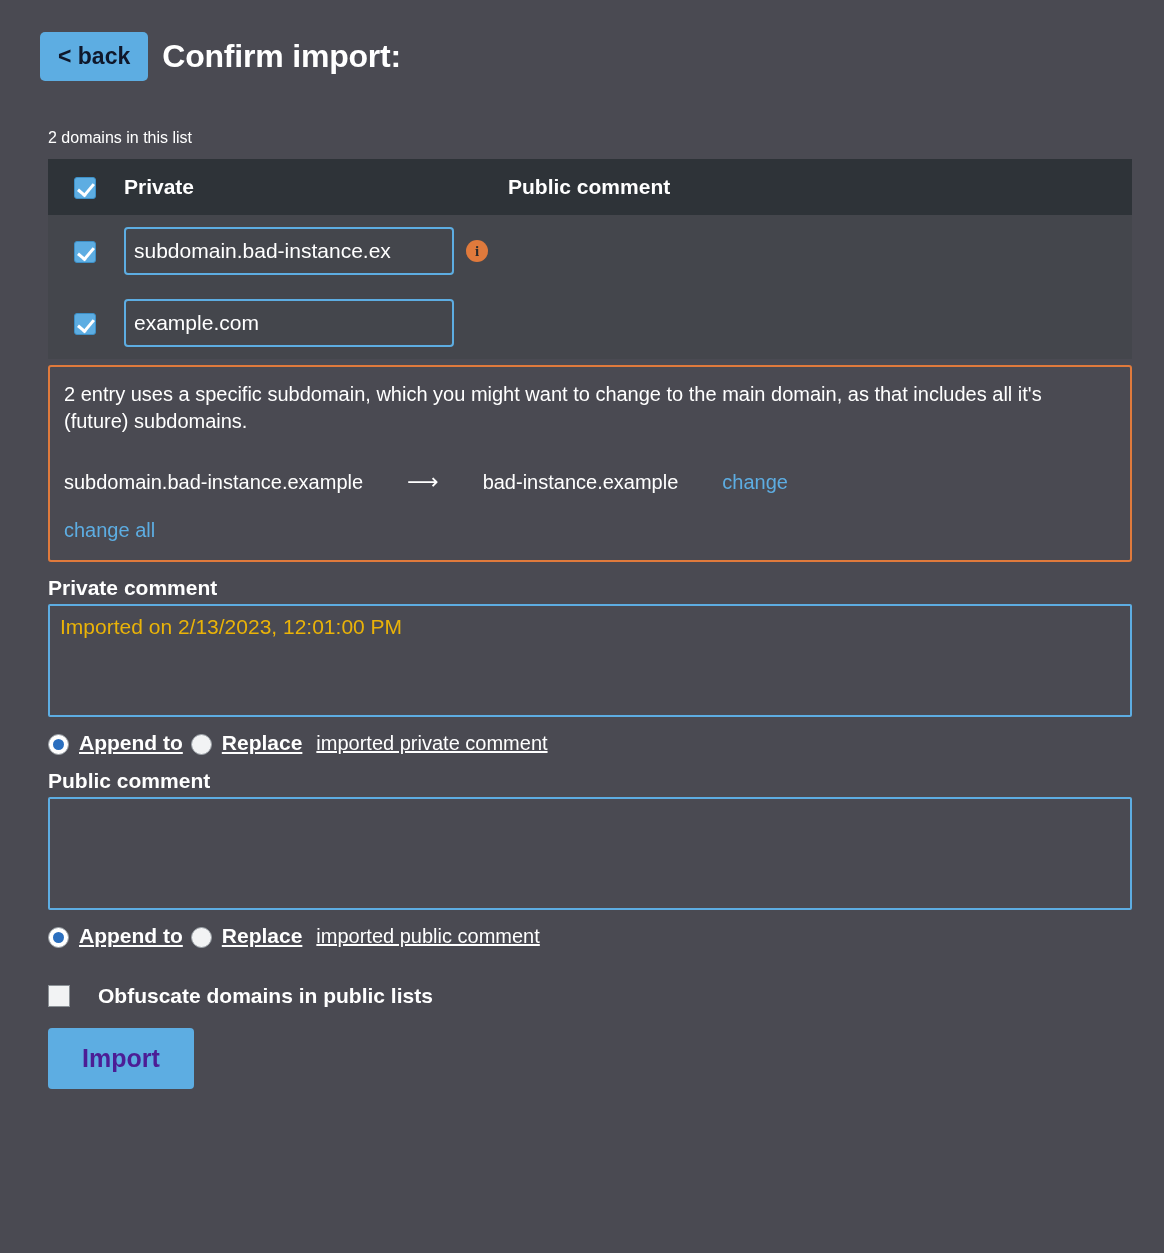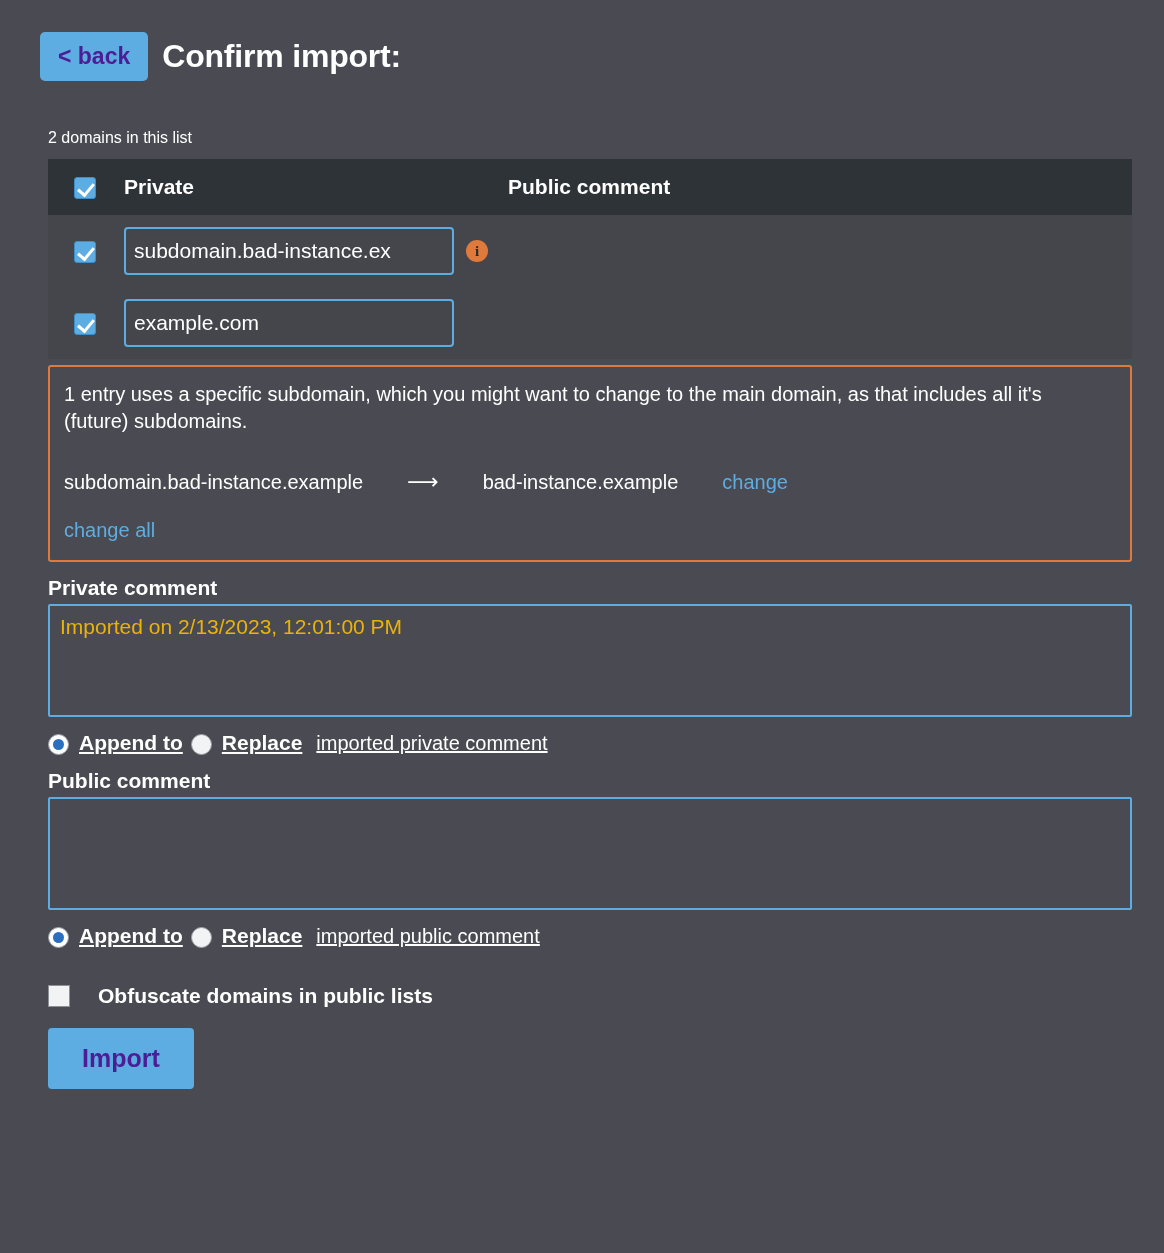--- a/index.html
+++ b/index.html
@@ -21,21 +21,21 @@
     font-family:"Liberation Sans", sans-serif;
     font-size:19px;
     -webkit-font-smoothing:antialiased;
   }
   .page{padding:24px 32px 0 32px;}
 
   
   .header-row{display:flex;align-items:center;gap:14px;margin:8px 0 0 8px;}
   .back-btn{
     background:var(--accent);
-    color:#4c1d95;
+    color:#0f172a;
     border:none;
     border-radius:5px;
     font-weight:bold;
     font-size:23px;
     padding:13px 18px;
     cursor:pointer;
     font-family:"Liberation Sans", sans-serif;
     line-height:1;
   }
   .page-title{
@@ -260,21 +260,21 @@
           <div class="row-flex">
             <input class="domain-input" type="text" value="example.com" style="">
           </div>
         </td>
         <td></td>
       </tr>
     </tbody>
   </table>
 
   <div class="warn-panel">
-    <p class="warn-text">1 entry uses a specific subdomain, which you might want to change to the main domain, as that includes all it's (future) subdomains.</p>
+    <p class="warn-text">2 entry uses a specific subdomain, which you might want to change to the main domain, as that includes all it's (future) subdomains.</p>
     <div class="mapping-row">
       <span>subdomain.bad-instance.example</span>
       <span class="arrow">⟶</span>
       <span>bad-instance.example</span>
       <a class="link">change</a>
     </div>
     <a class="link">change all</a>
   </div>
 
   <div class="field-label">Private comment</div>

